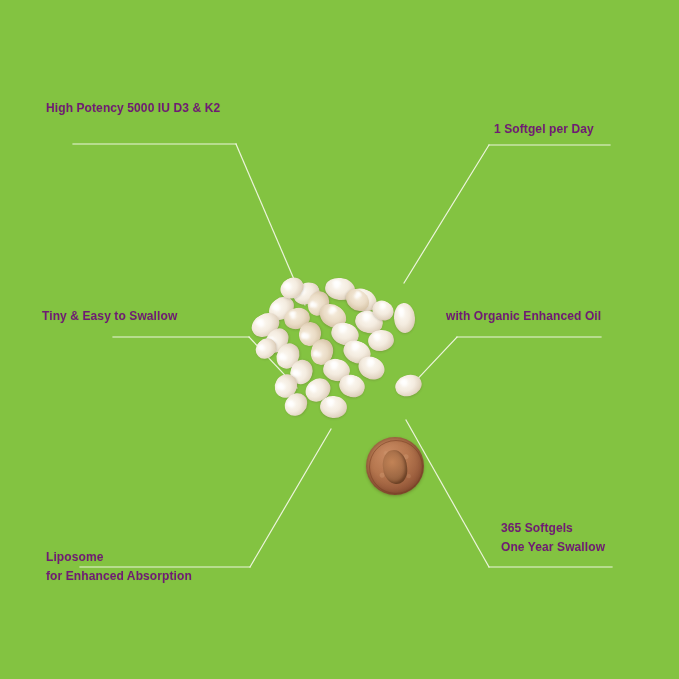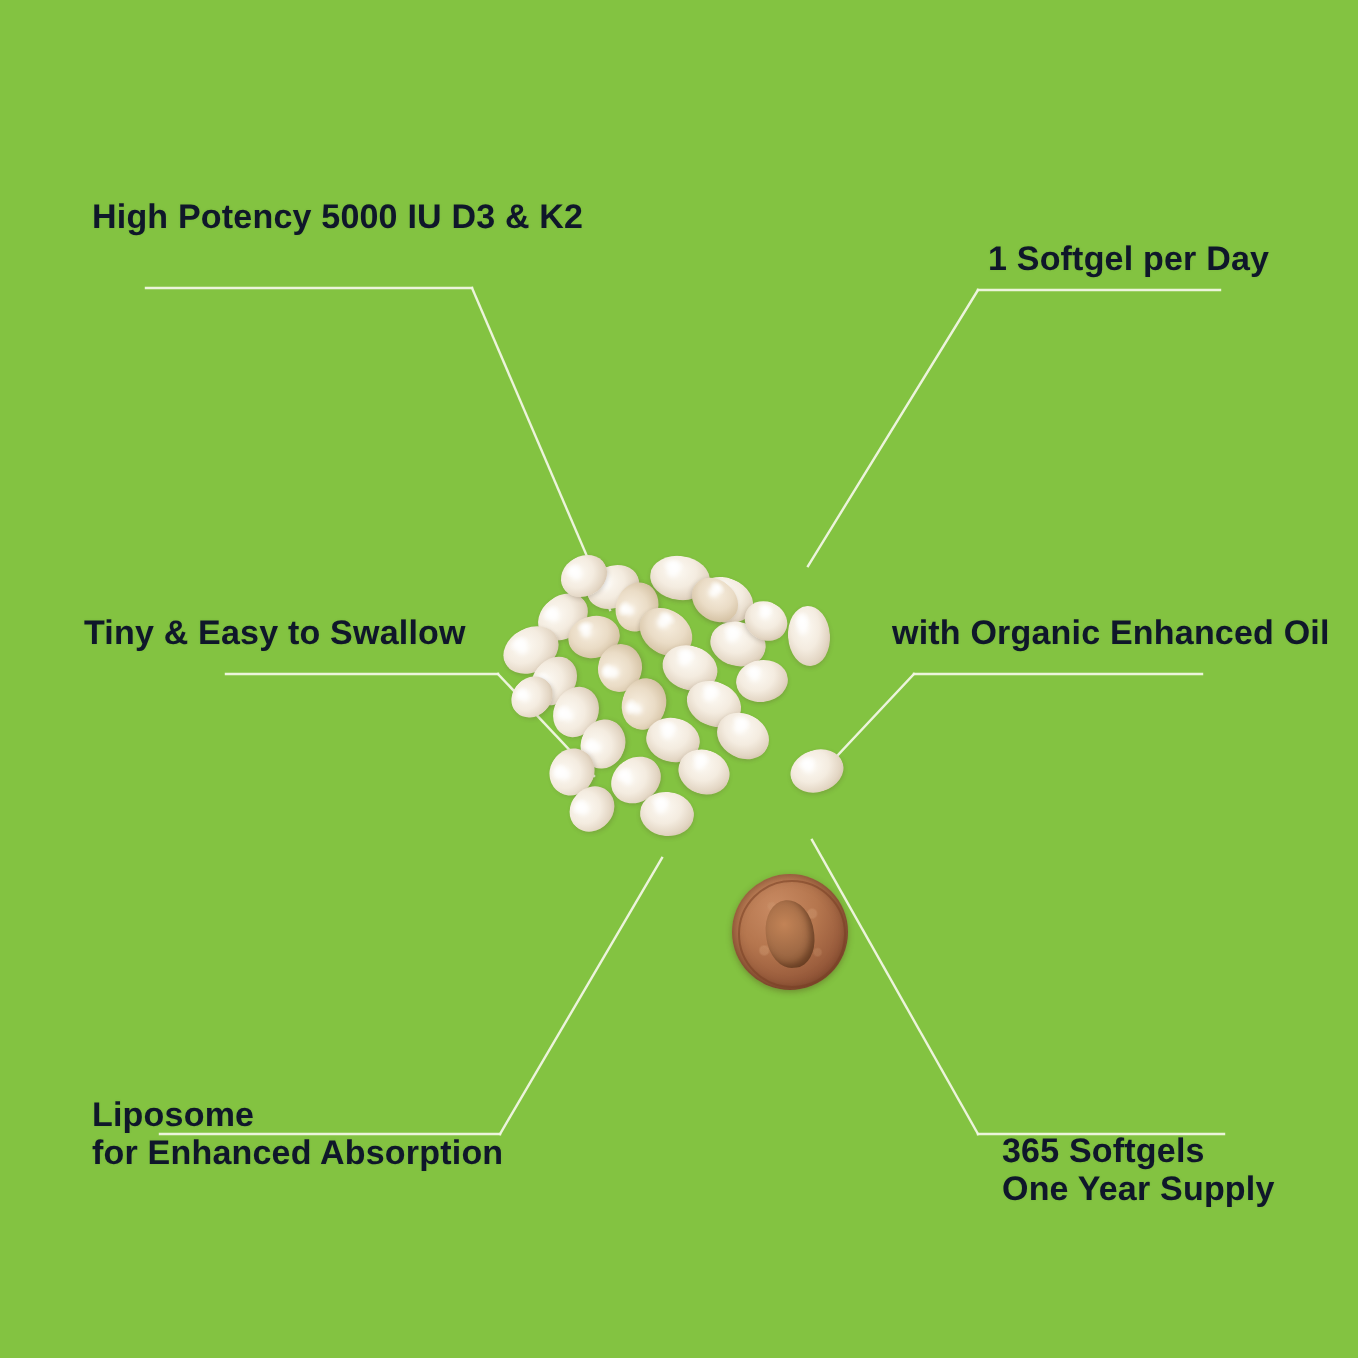--- a/index.html
+++ b/index.html
@@ -27,38 +27,38 @@
   }
   #leaders line {
     stroke: #f2f7e4;
     stroke-width: 1.2;
     stroke-linecap: square;
     opacity: 0.95;
   }
   
   .callout {
     position: absolute;
-    color: #0f172a;
+    color: #701a75;
     font-weight: bold;
-    font-size: 17px;
+    font-size: 12px;
     line-height: 19px;
     letter-spacing: 0.1px;
     text-shadow: 0 0 1px rgba(90,140,40,0.25);
     white-space: nowrap;
   }
   .callout.left  { text-align: left; }
   .callout.right { text-align: left; }
   .callout .line2 { display: block; }
 
   .c-potency   { left: 46px;  top: 99px; }
   .c-perday    { left: 494px; top: 120px; }
   .c-tiny      { left: 42px;  top: 307px; }
   .c-coconut   { left: 446px; top: 307px; }
   .c-liposome  { left: 46px;  top: 548px; }
-  .c-supply    { left: 501px; top: 519px; text-align: right; margin-top: 47px; }
+  .c-supply    { left: 501px; top: 519px; text-align: right; }
 
   
   #cluster {
     position: absolute;
     left: 0; top: 0;
     width: 679px;
     height: 679px;
     pointer-events: none;
   }
   .softgel {
@@ -203,16 +203,16 @@
     <span>with Organic Enhanced Oil</span>
   </div>
 
   <div class="callout left c-liposome">
     <span>Liposome</span>
     <span class="line2">for Enhanced Absorption</span>
   </div>
 
   <div class="callout right c-supply">
     <span>365 Softgels</span>
-    <span class="line2">One Year Supply</span>
+    <span class="line2">One Year Swallow</span>
   </div>
 
 </div>
 
 </body></html>

